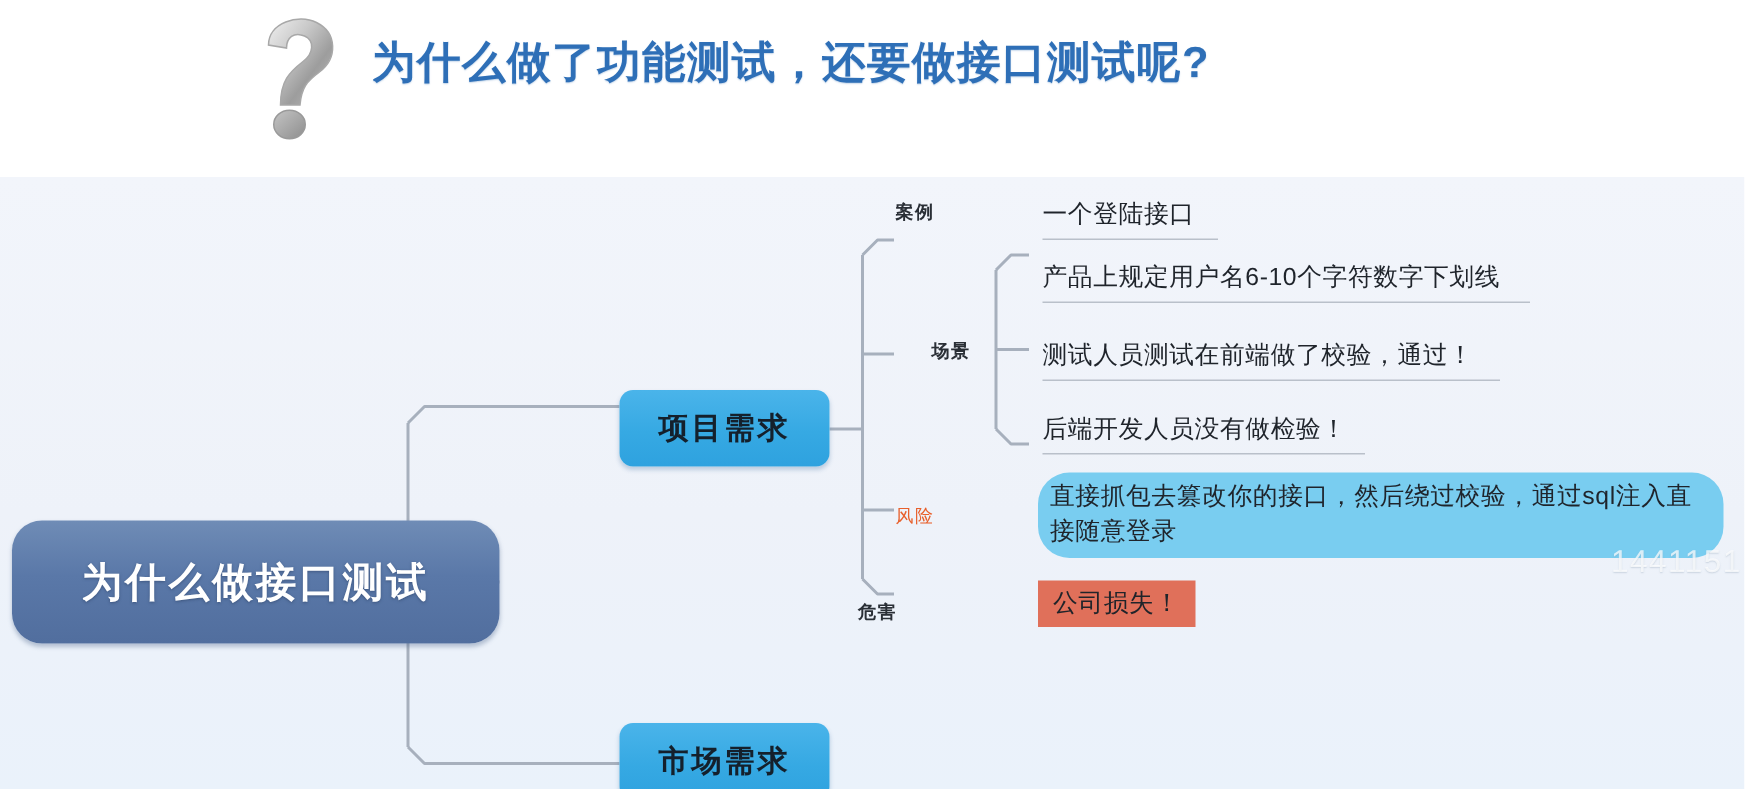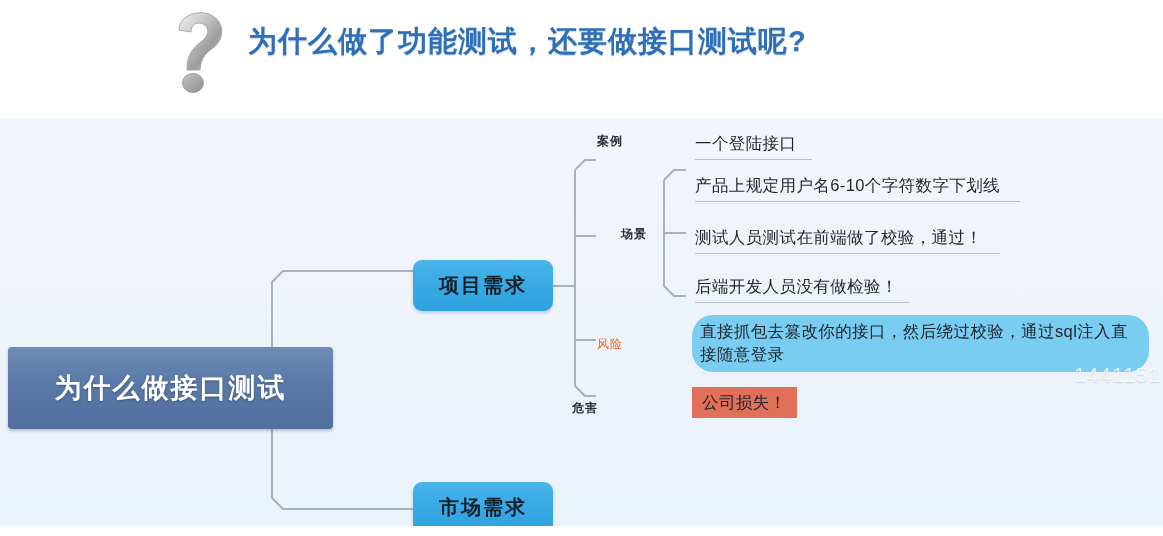--- a/index.html
+++ b/index.html
@@ -32,21 +32,21 @@
     overflow:hidden;
   }
   #map-svg{position:absolute;left:0;top:0;width:1163px;height:408px;}
 
   
   .node{position:absolute;display:flex;align-items:center;justify-content:center;}
 
   #root-node{
     left:8px;top:229px;width:325px;height:82px;
     background:linear-gradient(180deg,#6f8cb6 0%,#5a78a8 45%,#516e9e 100%);
-    border-radius:4px;
+    border-radius:20px;
     box-shadow:0 2px 3px rgba(70,95,135,.35);
   }
   #root-node .node-label{
     color:#ffffff;font-size:27px;font-weight:bold;letter-spacing:2px;
     text-shadow:0 1px 2px rgba(40,60,95,.55);
   }
 
   .branch-node{
     width:140px;height:51px;
     background:linear-gradient(180deg,#4ab4ea 0%,#36a9e3 55%,#2ea2df 100%);

